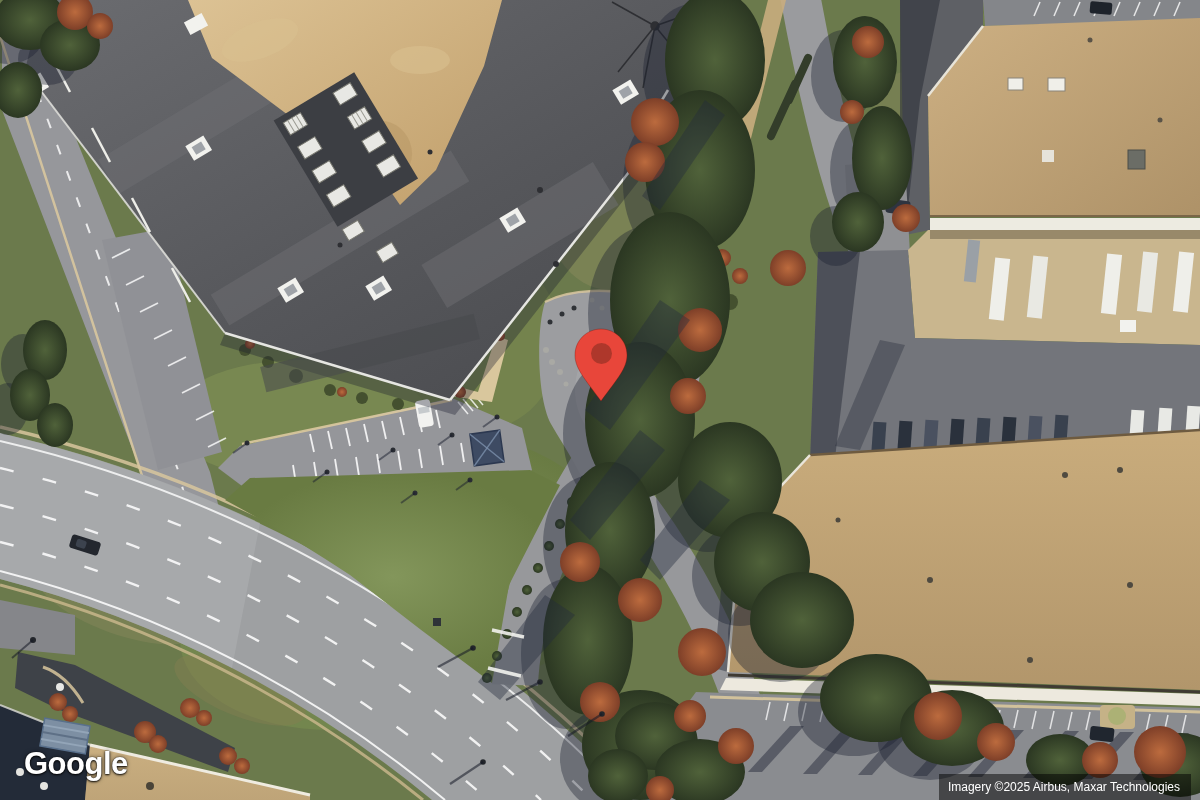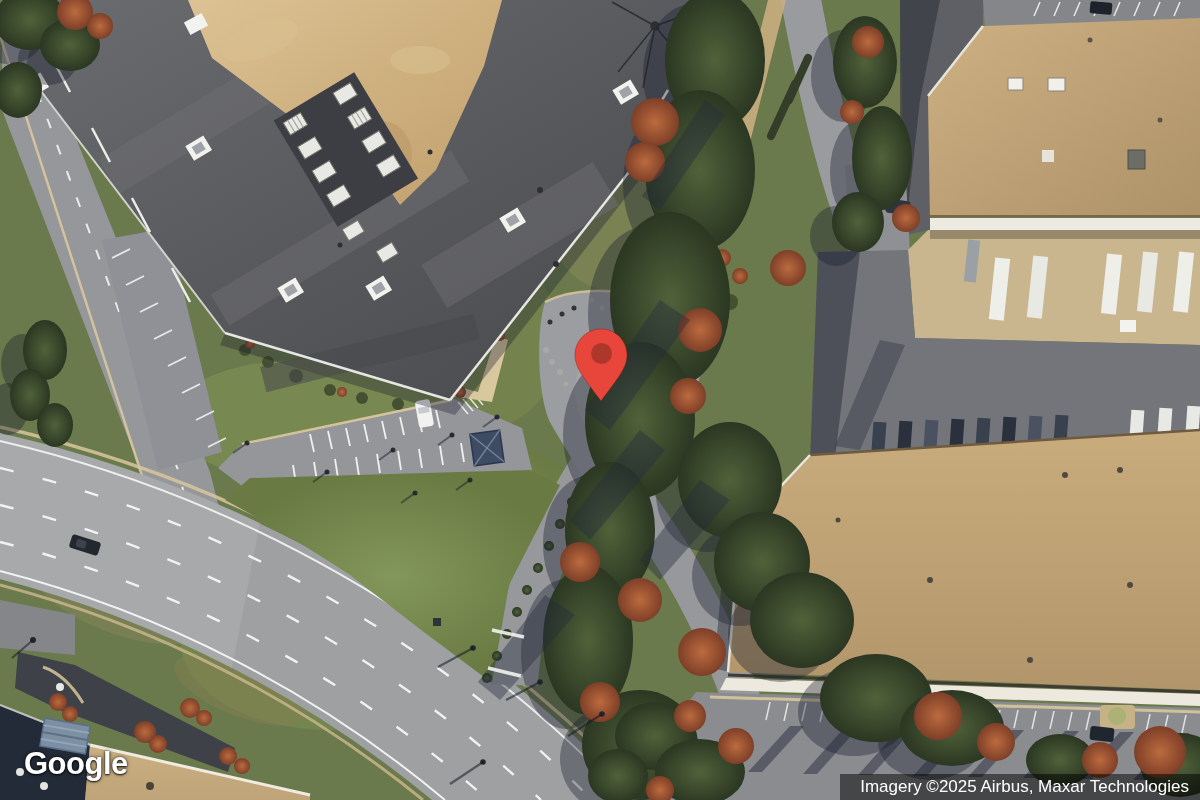--- a/index.html
+++ b/index.html
@@ -9,23 +9,23 @@
   }
   .stage svg.scene{position:absolute;left:0;top:0;width:1200px;height:800px;display:block;}
   .map-pin{position:absolute;width:54px;height:74px;pointer-events:auto;cursor:pointer;}
   .google-logo{
     position:absolute;left:24px;top:746px;
     font-size:31px;font-weight:bold;letter-spacing:-0.5px;color:#fff;
     text-shadow:0 1px 2px rgba(0,0,0,.85),0 0 4px rgba(0,0,0,.55),0 0 1px rgba(0,0,0,.9);
     user-select:none;
   }
   .attribution{
-    position:absolute;right:0;bottom:0;height:26px;line-height:26px;
-    padding:0 11px 0 20px;background:rgba(0,0,0,.5);
-    color:#fff;font-size:17px;white-space:nowrap;
+    position:absolute;right:9px;bottom:0;height:26px;line-height:26px;
+    padding:0 11px 0 9px;background:rgba(0,0,0,.5);
+    color:#fff;font-size:12px;white-space:nowrap;
   }
 </style>
 </head>
 <body>
 
 <div class="stage">
 
 <svg class="scene" viewBox="0 0 1200 800" xmlns="http://www.w3.org/2000/svg">
   <defs>
     <linearGradient id="gRoofDark" x1="0" y1="0" x2="1" y2="1">

